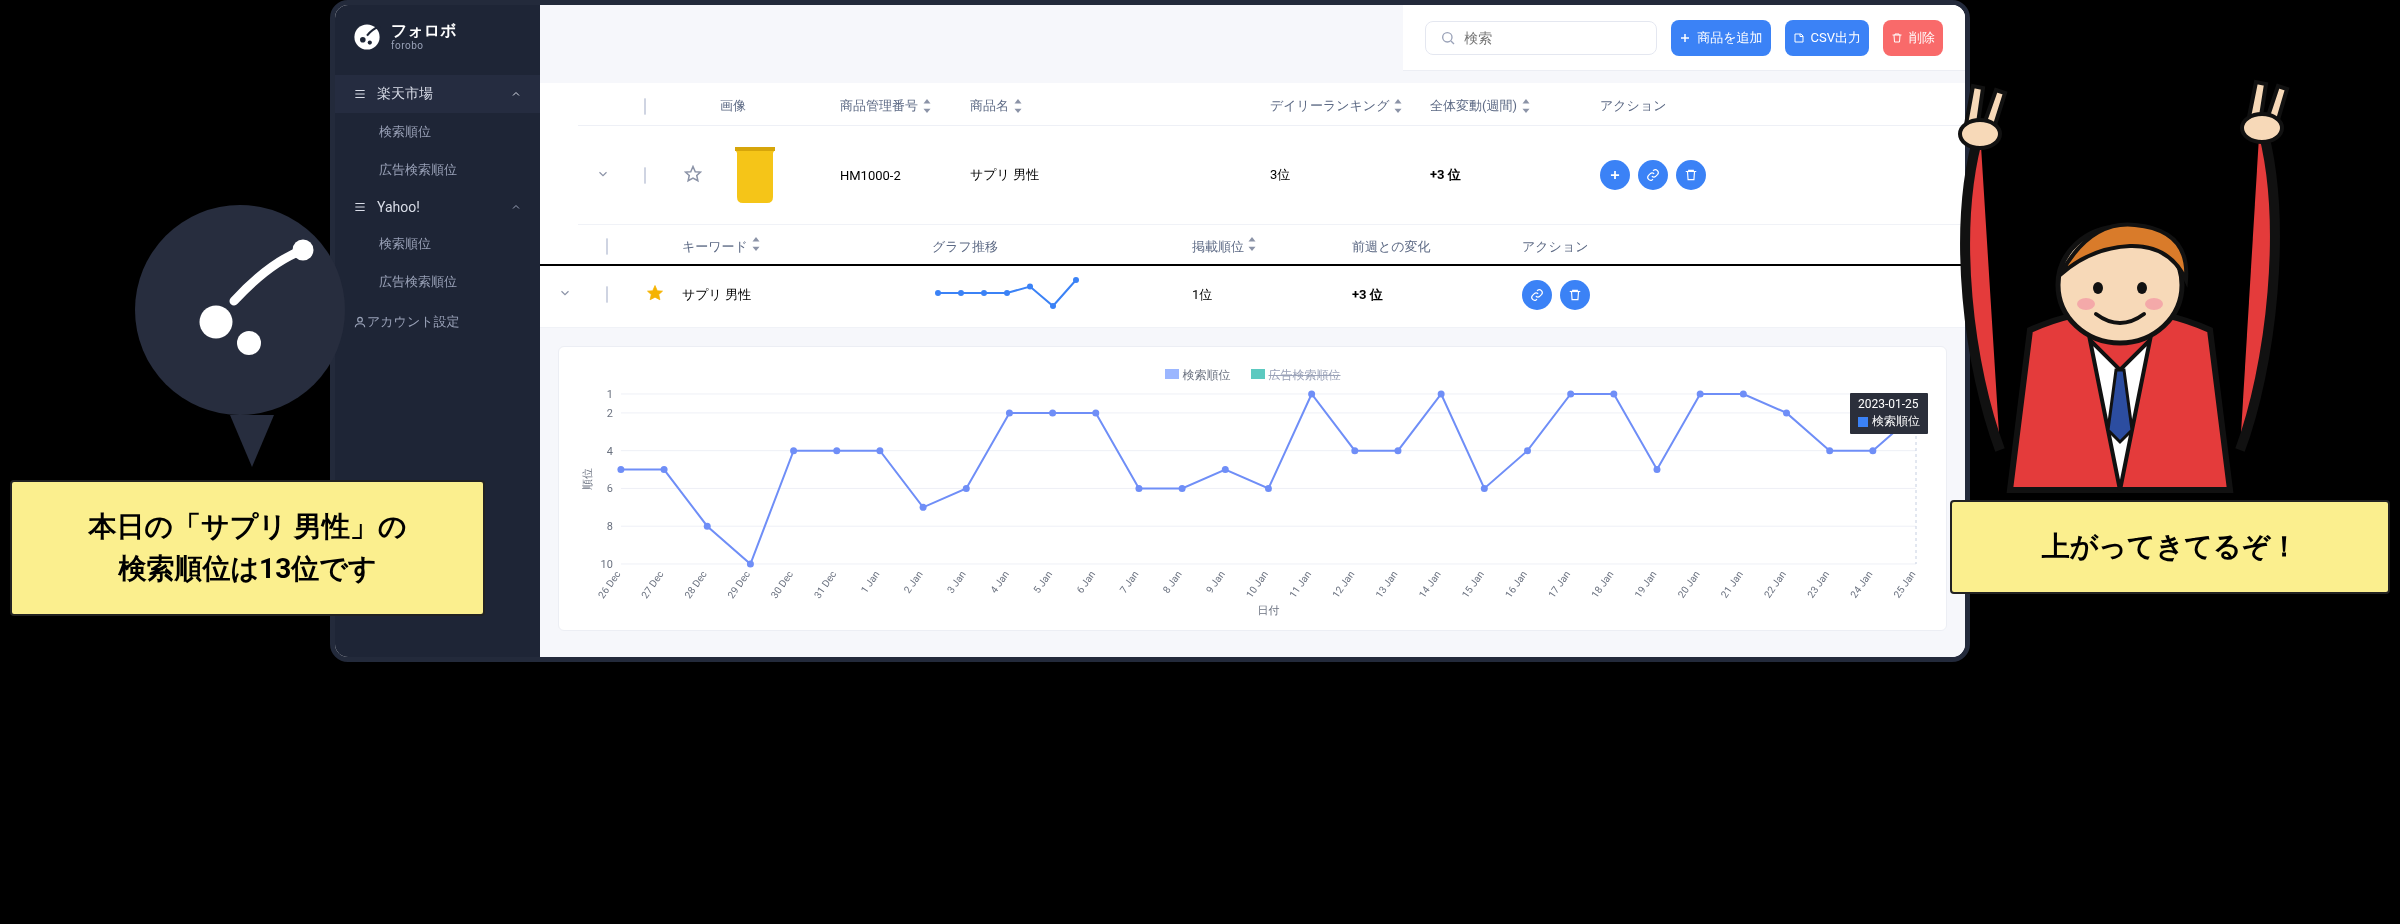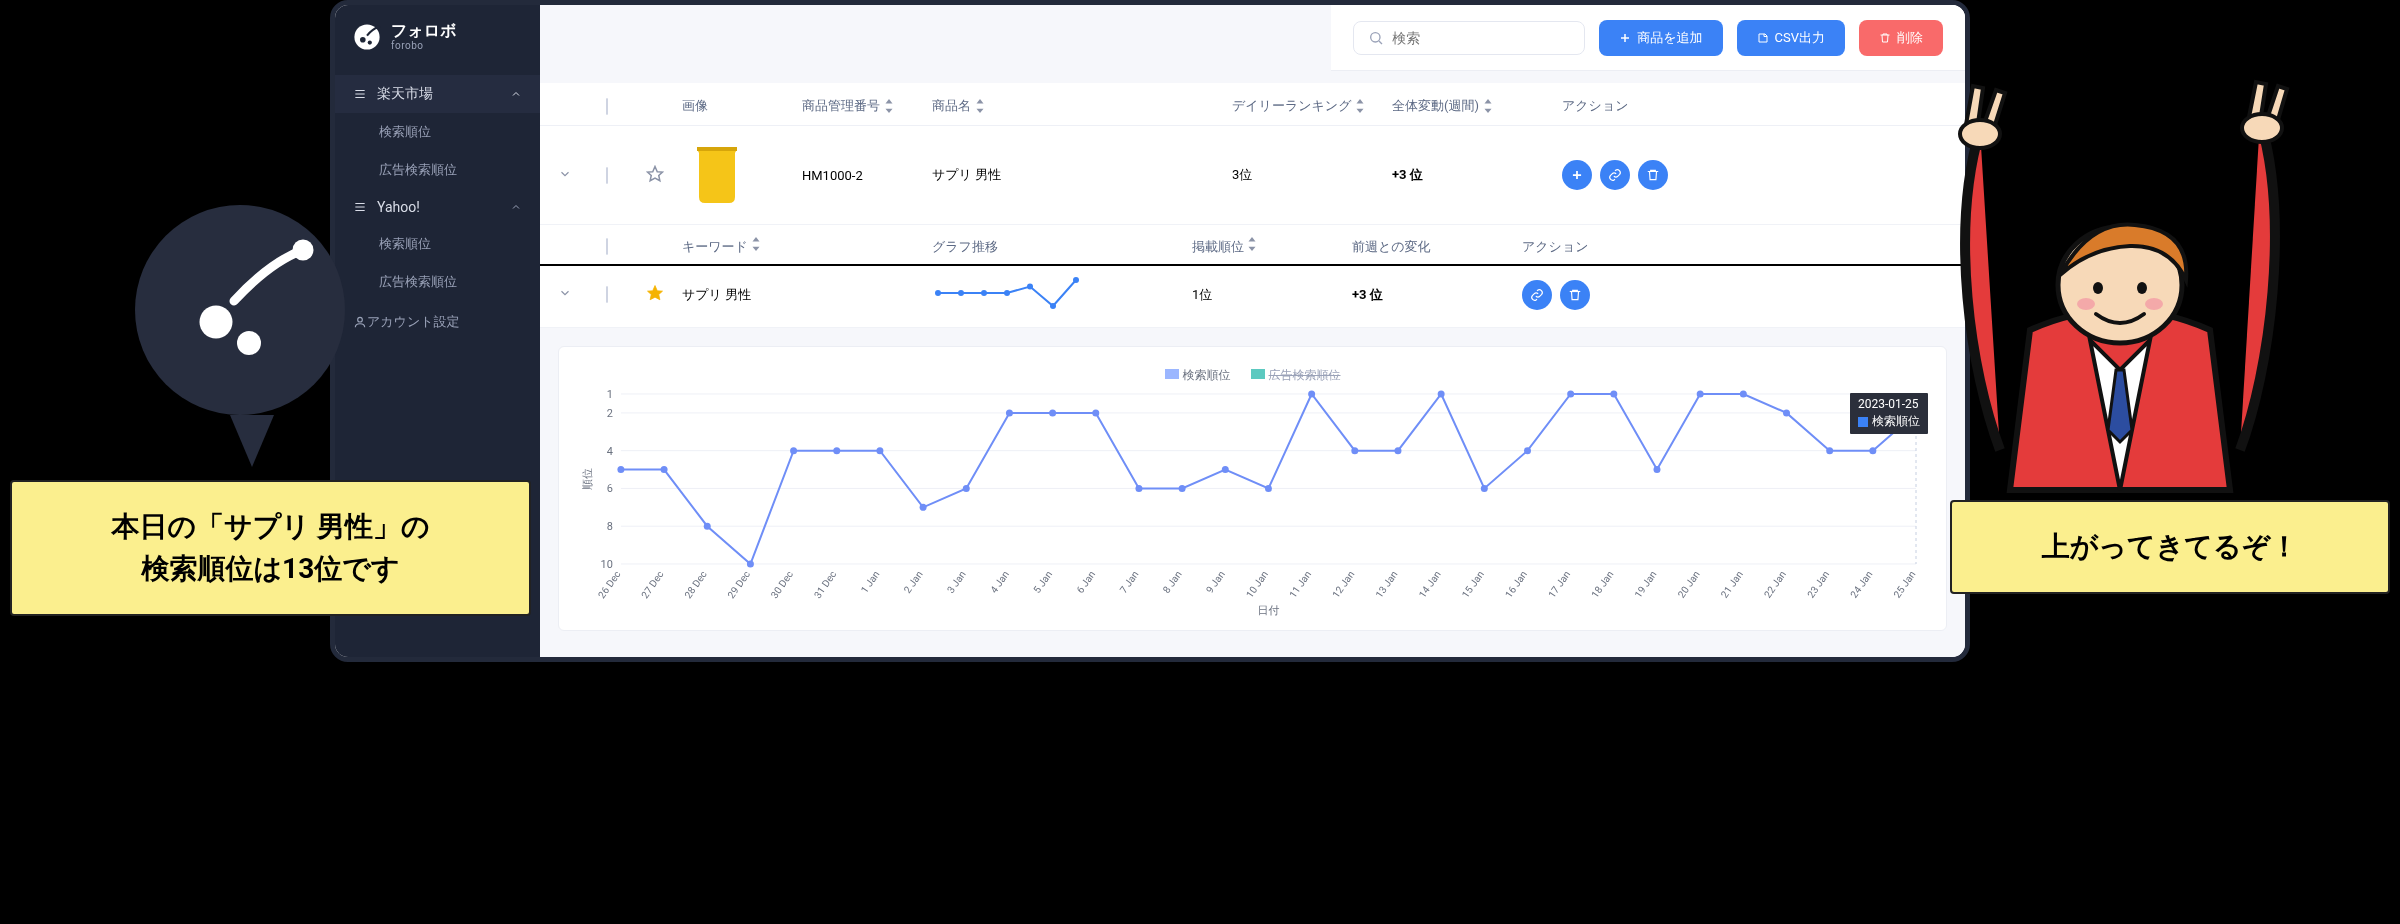--- a/index.html
+++ b/index.html
@@ -17,29 +17,29 @@
 .nav-group-header { display:flex; align-items:center; justify-content:space-between; padding:10px 18px; background:#252c40; cursor:pointer; }
 .nav-group-header .left { display:flex; align-items:center; gap:10px; }
 .nav-chev { width:12px; height:12px; }
 .nav-item { padding:10px 18px 10px 44px; color:#9aa2b8; cursor:pointer; font-size:13px; }
 .nav-account { display:flex; align-items:center; gap:0; padding:12px 18px; color:#9aa2b8; cursor:pointer; font-size:13px; }
 
 .main { flex:1; display:flex; flex-direction:column; background:#f6f7fb; min-width:0;align-items:flex-end; }
 .topbar { height:66px; background:#fff; display:flex; align-items:center; padding:0 22px; gap:14px; border-bottom:1px solid #eceef4; }
 .search { flex:1; display:flex; align-items:center; gap:8px; border:1px solid #e4e7f0; border-radius:8px; padding:8px 14px; color:#9aa2b8; }
 .search input { border:0; outline:0; flex:1; font-size:14px; color:#444; background:transparent; }
-.btn { border:0; border-radius:8px; padding:9px 20px; font-size:13px; color:#fff; cursor:pointer; display:inline-flex; align-items:center; gap:6px; }
+.btn { border:0; border-radius:8px; padding:9px 8px; font-size:13px; color:#fff; cursor:pointer; display:inline-flex; align-items:center; gap:6px; }
 .btn-blue { background:#3b82f6; }
 .btn-red  { background:#f96a6a; }
 
 .content { flex:1; overflow:auto; padding:12px 0 0; }
 
 
 .table { background:#fff; }
-.thead, .trow { display:grid; grid-template-columns:48px 40px 36px 120px 130px 300px 160px 170px 1fr; align-items:center; font-size:13px; }
+.thead, .trow { display:grid; grid-template-columns:48px 40px 36px 120px 130px 300px 160px 170px 1fr; align-items:center; font-size:13px;margin-left:38px; }
 .thead { color:#5d6a85; padding:14px 18px 10px; border-bottom:1px solid #eef0f6; }
 .thead .hd { display:flex; align-items:center; gap:4px; }
 .sort-icon { width:10px; height:14px; }
 .trow { padding:14px 18px; border-bottom:1px solid #f0f2f7; }
 .checkbox { width:16px; height:16px; border:1px solid #cfd4e2; border-radius:3px; background:#f6f7fb; }
 .chev-cell svg { width:14px; height:14px; color:#8b93a7; }
 .star-out svg, .star-fill svg { width:18px; height:18px; }
 .thumb { width:70px; height:70px; background:#fff; display:flex; align-items:center; justify-content:center; }
 .plus3 { color:#000000;font-weight:bold; }
 .action-btns { display:flex; gap:8px; }
@@ -60,21 +60,21 @@
 .legend .sw1 { background:#9bb6ff; }
 .legend .sw2 { background:#5cc9c0; }
 .legend .strike { text-decoration:line-through; color:#9aa2b8; }
 .chart-svg { width:100%; height:230px; }
 .chart-tooltip { position:absolute; right:18px; top:46px; background:#2b2f3b; color:#fff; font-size:12px; padding:4px 8px; border-radius:1px; }
 .chart-tooltip .row2 { display:flex; align-items:center; gap:4px; margin-top:2px; }
 .chart-tooltip .dot { width:10px; height:10px; background:#3b82f6; display:inline-block; }
 
 
 .callout { position:absolute; background:#fbef8e; border:2px solid #222; border-radius:4px; padding:24px 30px; font-size:28px; font-weight:700; line-height:1.5; }
-.callout-left { left:10px; top:480px; width:521px; text-align:center; }
+.callout-left { left:10px; top:480px; width:475px; text-align:center; }
 .callout-right { right:10px; top:500px; width:440px; text-align:center; }
 
 
 .mascot-circle { position:absolute; left:135px; top:205px; width:210px; height:210px; background:#272d3e; border-radius:50%; display:flex; align-items:center; justify-content:center; }
 .mascot-circle svg { width:150px; height:150px; }
 .mascot-tail { position:absolute; left:230px; top:415px; width:0; height:0; border-left:22px solid transparent; border-right:22px solid transparent; border-top:52px solid #272d3e; }
 
 
 .person { position:absolute; right:70px; top:70px; width:420px; height:430px; }
 

